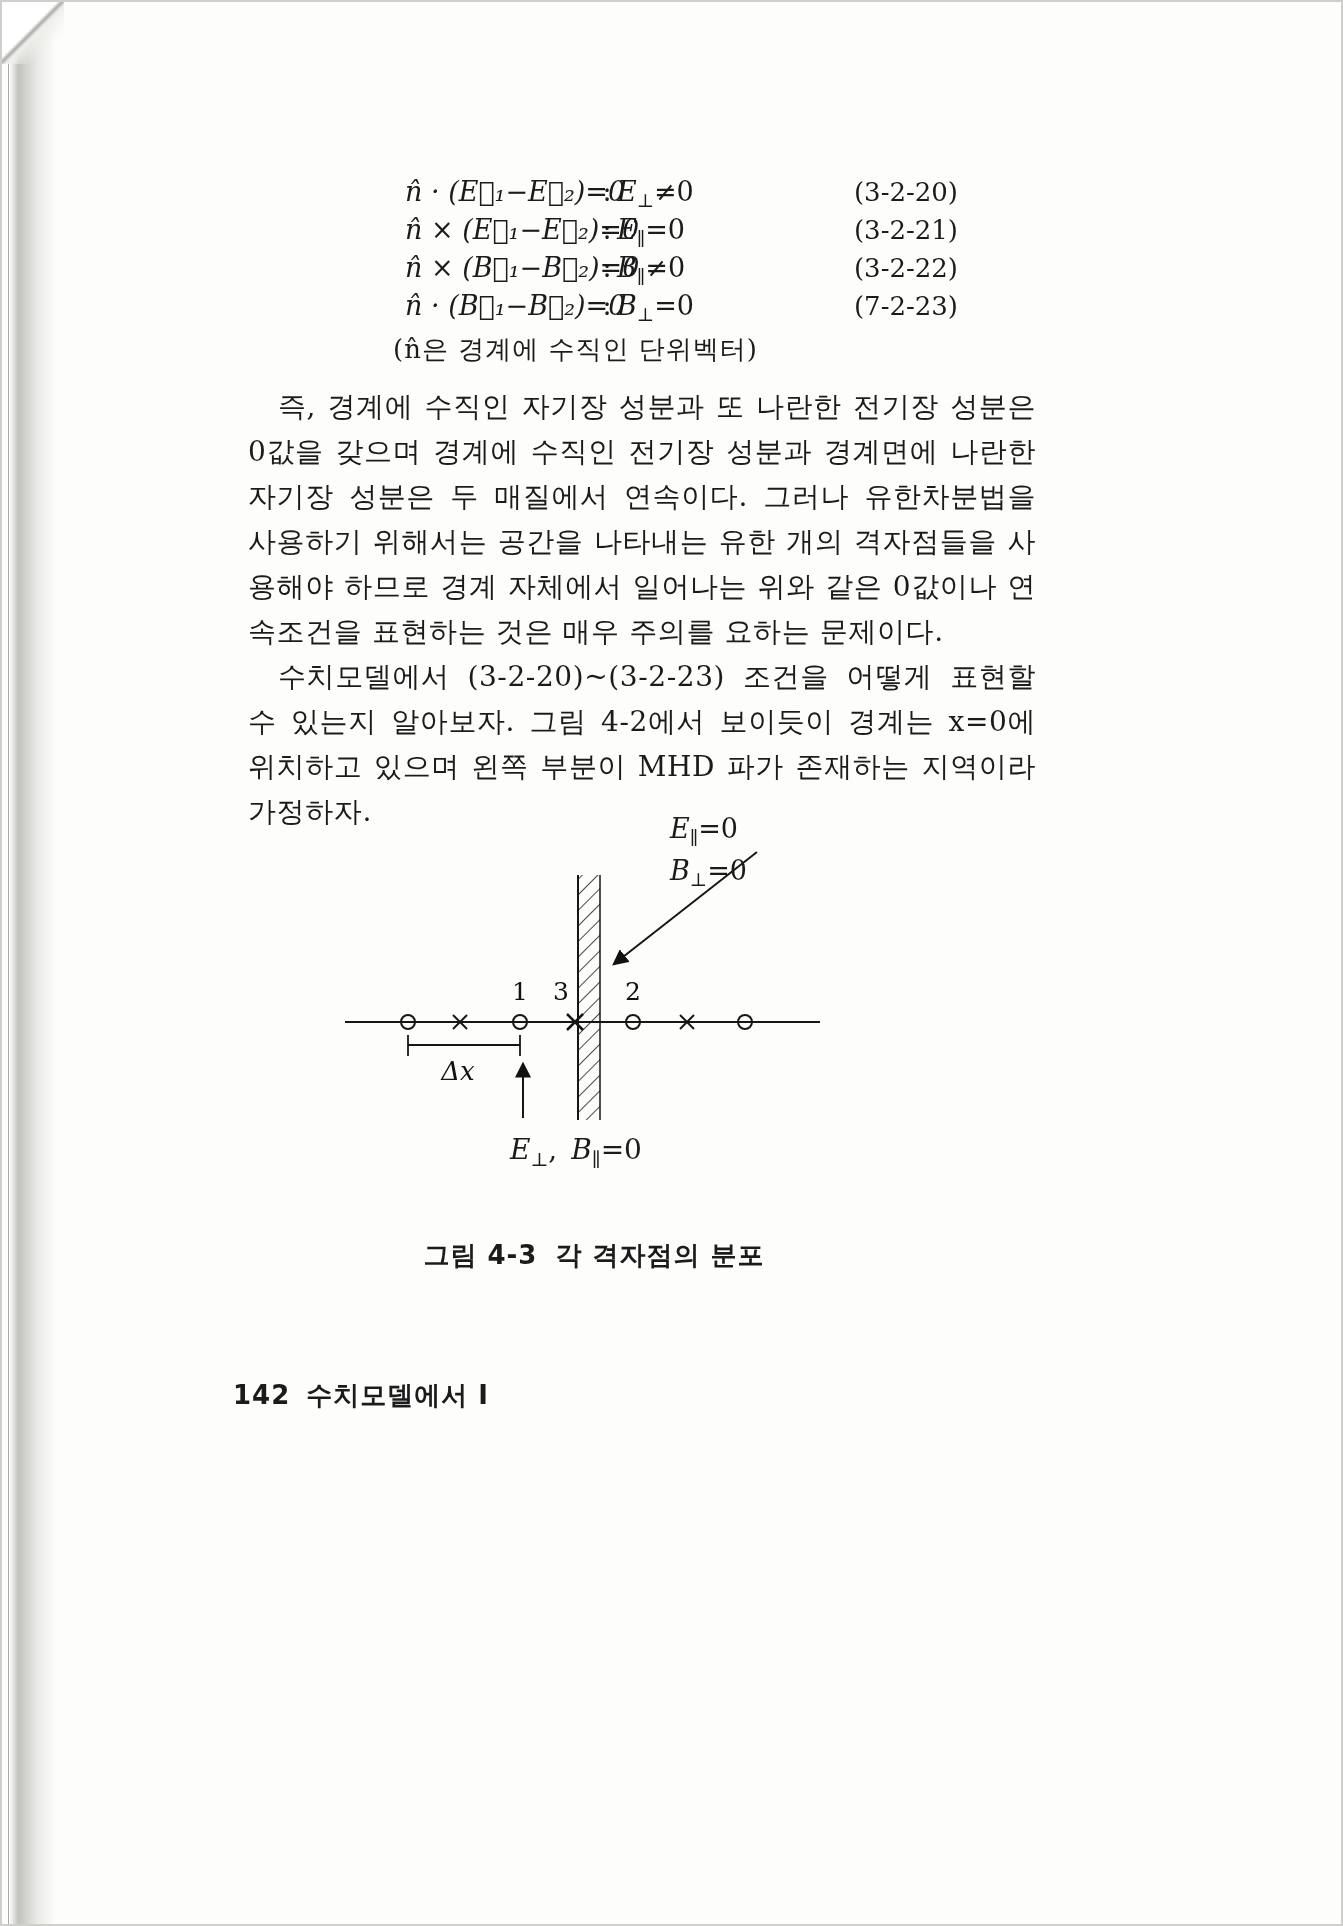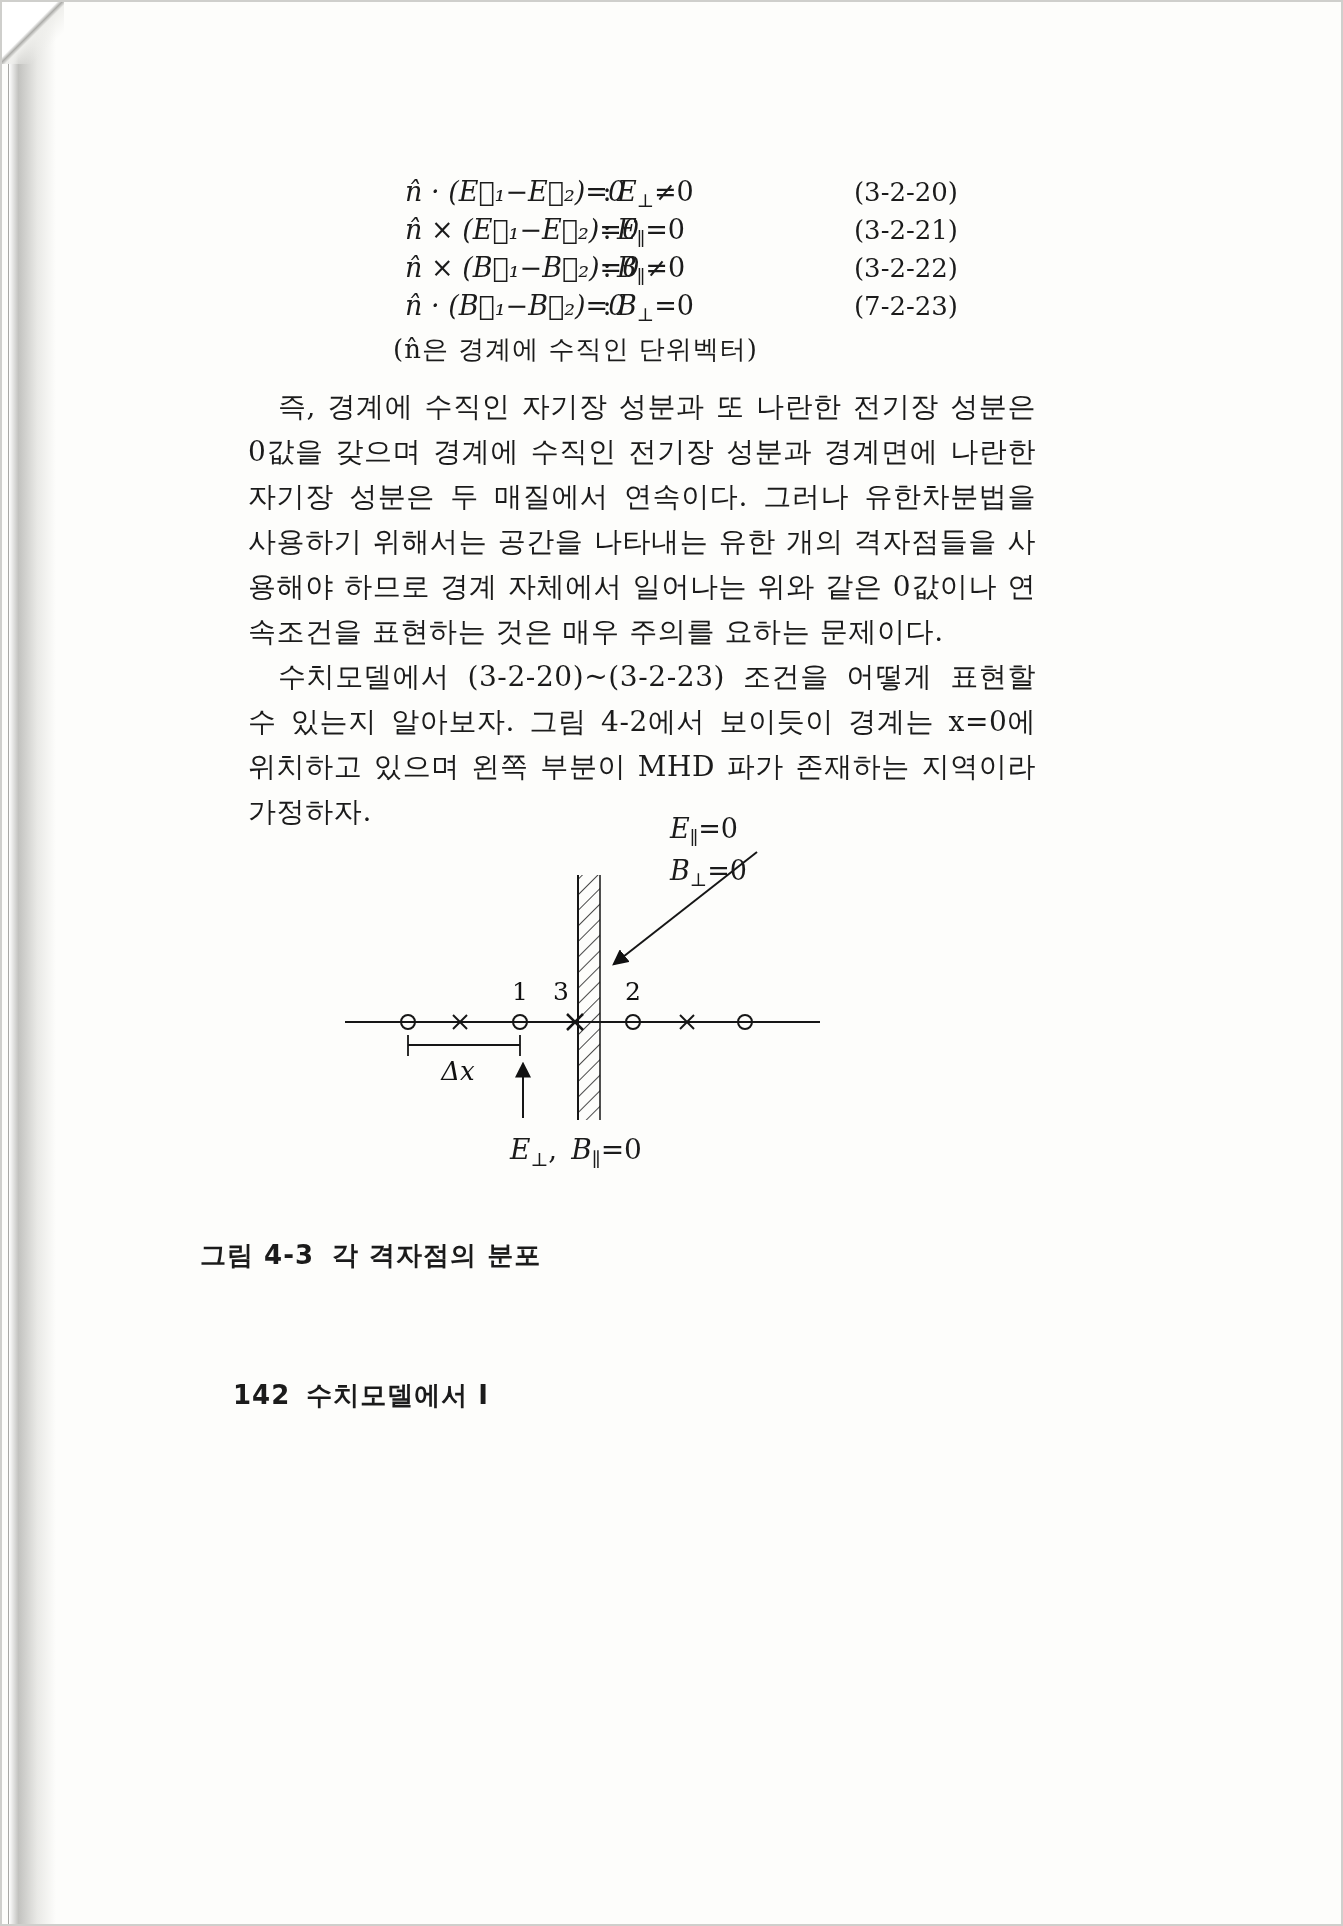--- a/index.html
+++ b/index.html
@@ -48,21 +48,21 @@
   svg text { font-family: "DejaVu Serif", serif; fill: #111; }
   .svg-num { font-size: 25px; }
   .svg-math { font-size: 26px; font-style: italic; }
   .fig-label { position: absolute; font-size: 27px; white-space: nowrap; }
   .fig-label i { font-style: italic; }
   .fig-label .sep { margin-right: 14px; }
   .fig-label.top { left: 470px; top: 22px; line-height: 33px; }
   .fig-label.bottom { left: 286px; top: 343px; font-size: 28px; margin-left: 24px; }
 
   .caption {
-    position: absolute; left: 200px; top: 1238px; width: 788px; 
+    position: absolute; left: 200px; top: 1238px; width: 788px; text-align: center;
     font-family: "DejaVu Sans", sans-serif; font-weight: bold; font-size: 26px;
     letter-spacing: 1px;
   }
   .caption .cap-tag { margin-right: 18px; }
 
   .footer {
     position: absolute; left: 233px; top: 1378px;
     font-family: "DejaVu Sans", sans-serif; font-weight: bold; font-size: 26px;
     letter-spacing: 1px;
   }

